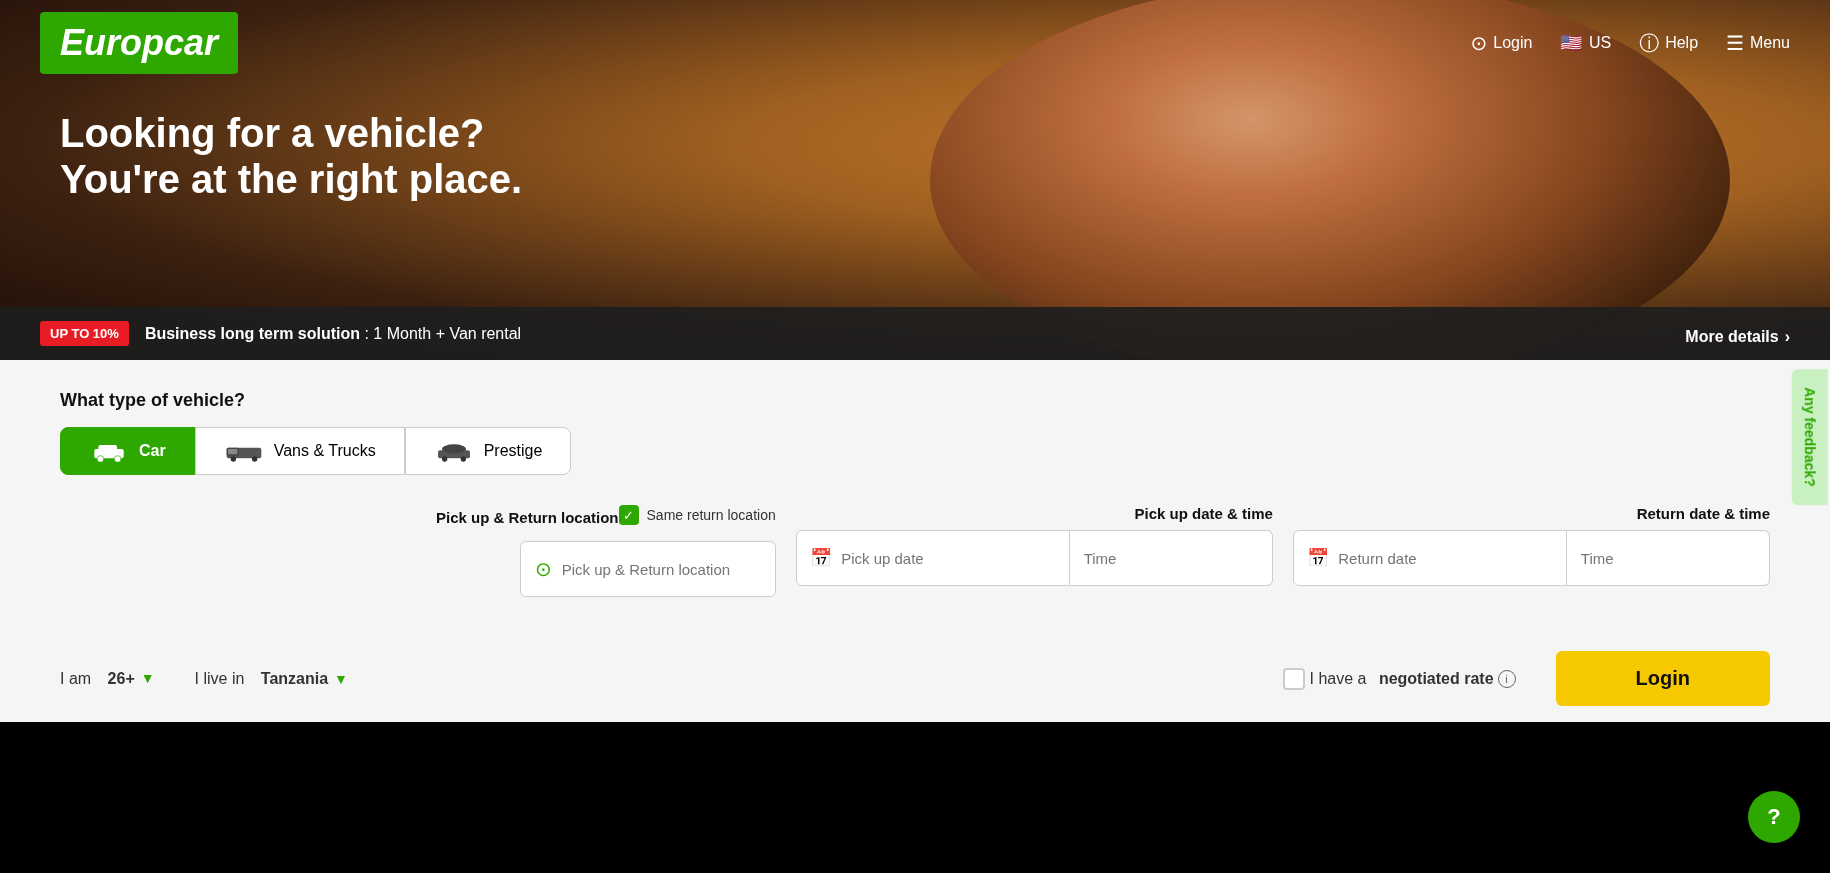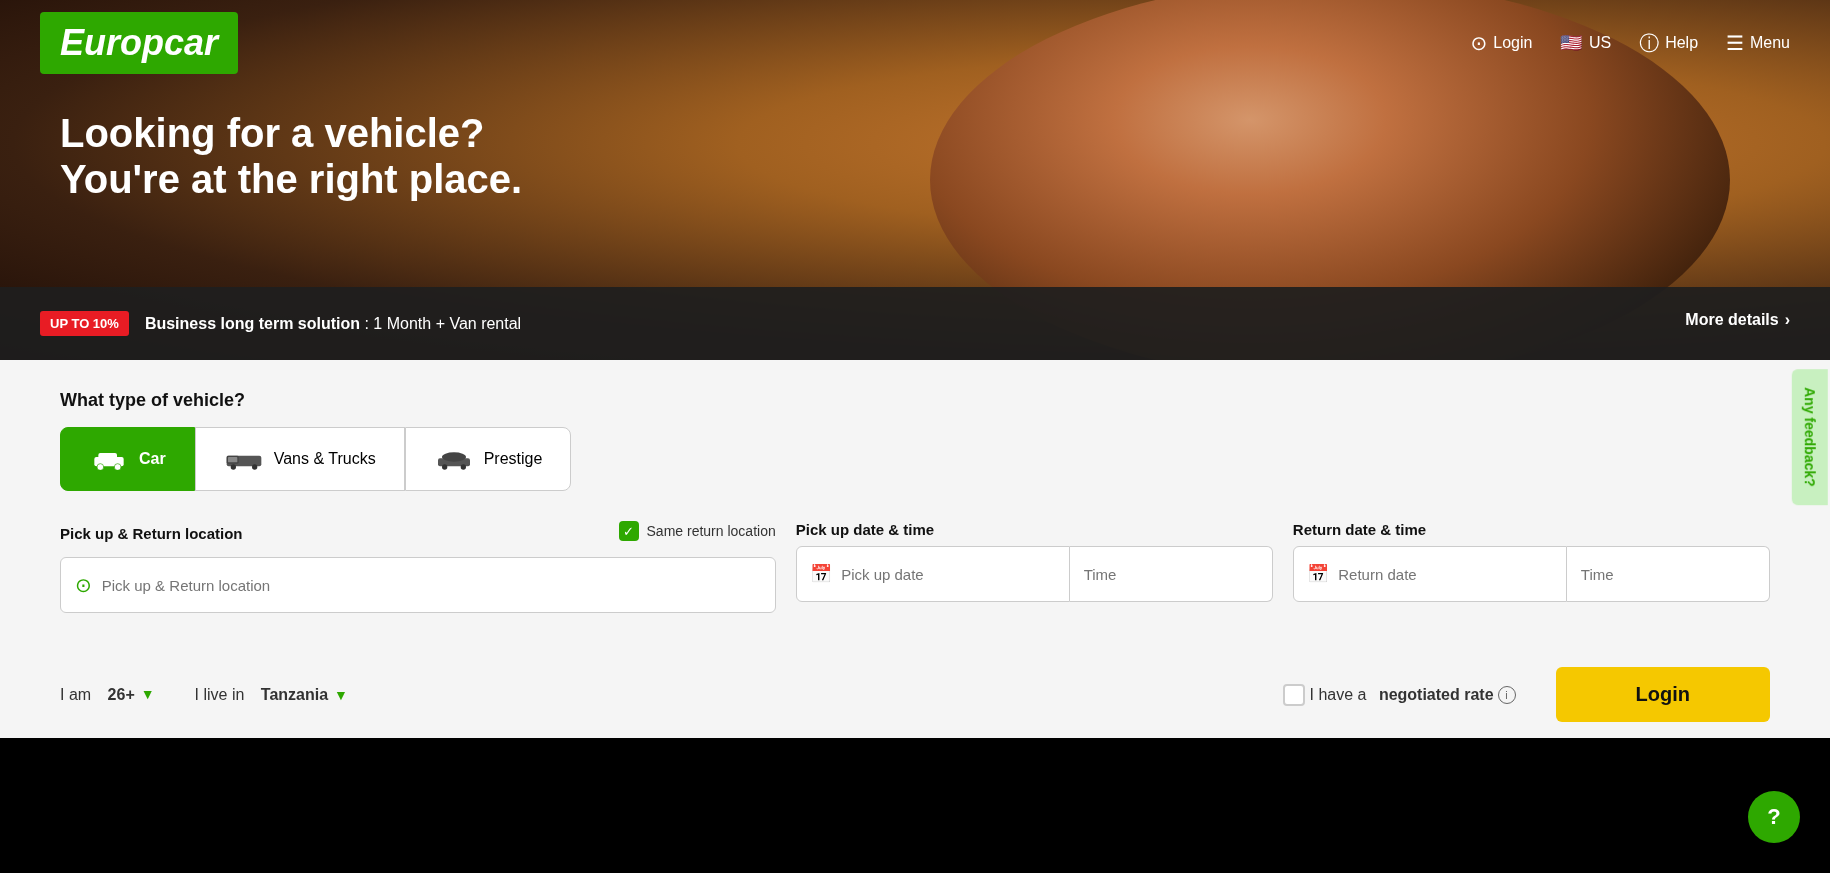--- a/index.html
+++ b/index.html
@@ -71,22 +71,22 @@
       font-weight: 900;
       line-height: 1.15;
       max-width: 520px;
     }
 
     
     .promo-banner {
       position: absolute;
       bottom: 0; left: 0; right: 0;
       background: rgba(30,30,30,0.92);
-      display: flex; align-items: flex-start; justify-content: space-between;
-      padding: 24px 40px;
+      display: flex; align-items: flex-end; justify-content: space-between;
+      padding: 14px 40px;
       z-index: 10;
     }
     .promo-left { display: flex; align-items: center; gap: 16px; }
     .promo-badge {
       background: #e81c24;
       color: white;
       font-size: 13px;
       font-weight: bold;
       padding: 5px 10px;
       border-radius: 3px;
@@ -109,42 +109,42 @@
     .vehicle-question {
       font-size: 18px; font-weight: bold; color: #111;
       margin-bottom: 16px;
     }
     .vehicle-tabs {
       display: flex; gap: 0;
       margin-bottom: 30px;
     }
     .vehicle-tab {
       display: flex; align-items: center; gap: 10px;
-      padding: 20px 28px;
+      padding: 12px 28px;
       border: 1.5px solid #ccc;
       background: white;
       cursor: pointer;
       font-size: 16px;
       font-weight: 500;
     }
     .vehicle-tab:first-child { border-radius: 8px 0 0 8px; }
     .vehicle-tab:last-child { border-radius: 0 8px 8px 0; }
     .vehicle-tab.active {
       background: #2ea800;
       color: white;
       border-color: #2ea800;
       font-weight: bold;
     }
     .car-icon-svg { width: 40px; height: 22px; }
 
     
     .form-row {
       display: flex; align-items: flex-start; gap: 20px;
     }
-    .form-group { display: flex; flex-direction: column; gap: 8px; }
+    .form-group { display: flex; flex-direction: column; gap: 8px; align-items: flex-end; }
     .form-group label {
       font-size: 15px; font-weight: bold; color: #111;
     }
     .location-group { flex: 1.8; }
     .date-group { flex: 1.2; }
     .return-group { flex: 1.2; }
 
     .same-return-row {
       display: flex; align-items: center; gap: 8px;
       margin-bottom: 4px;

